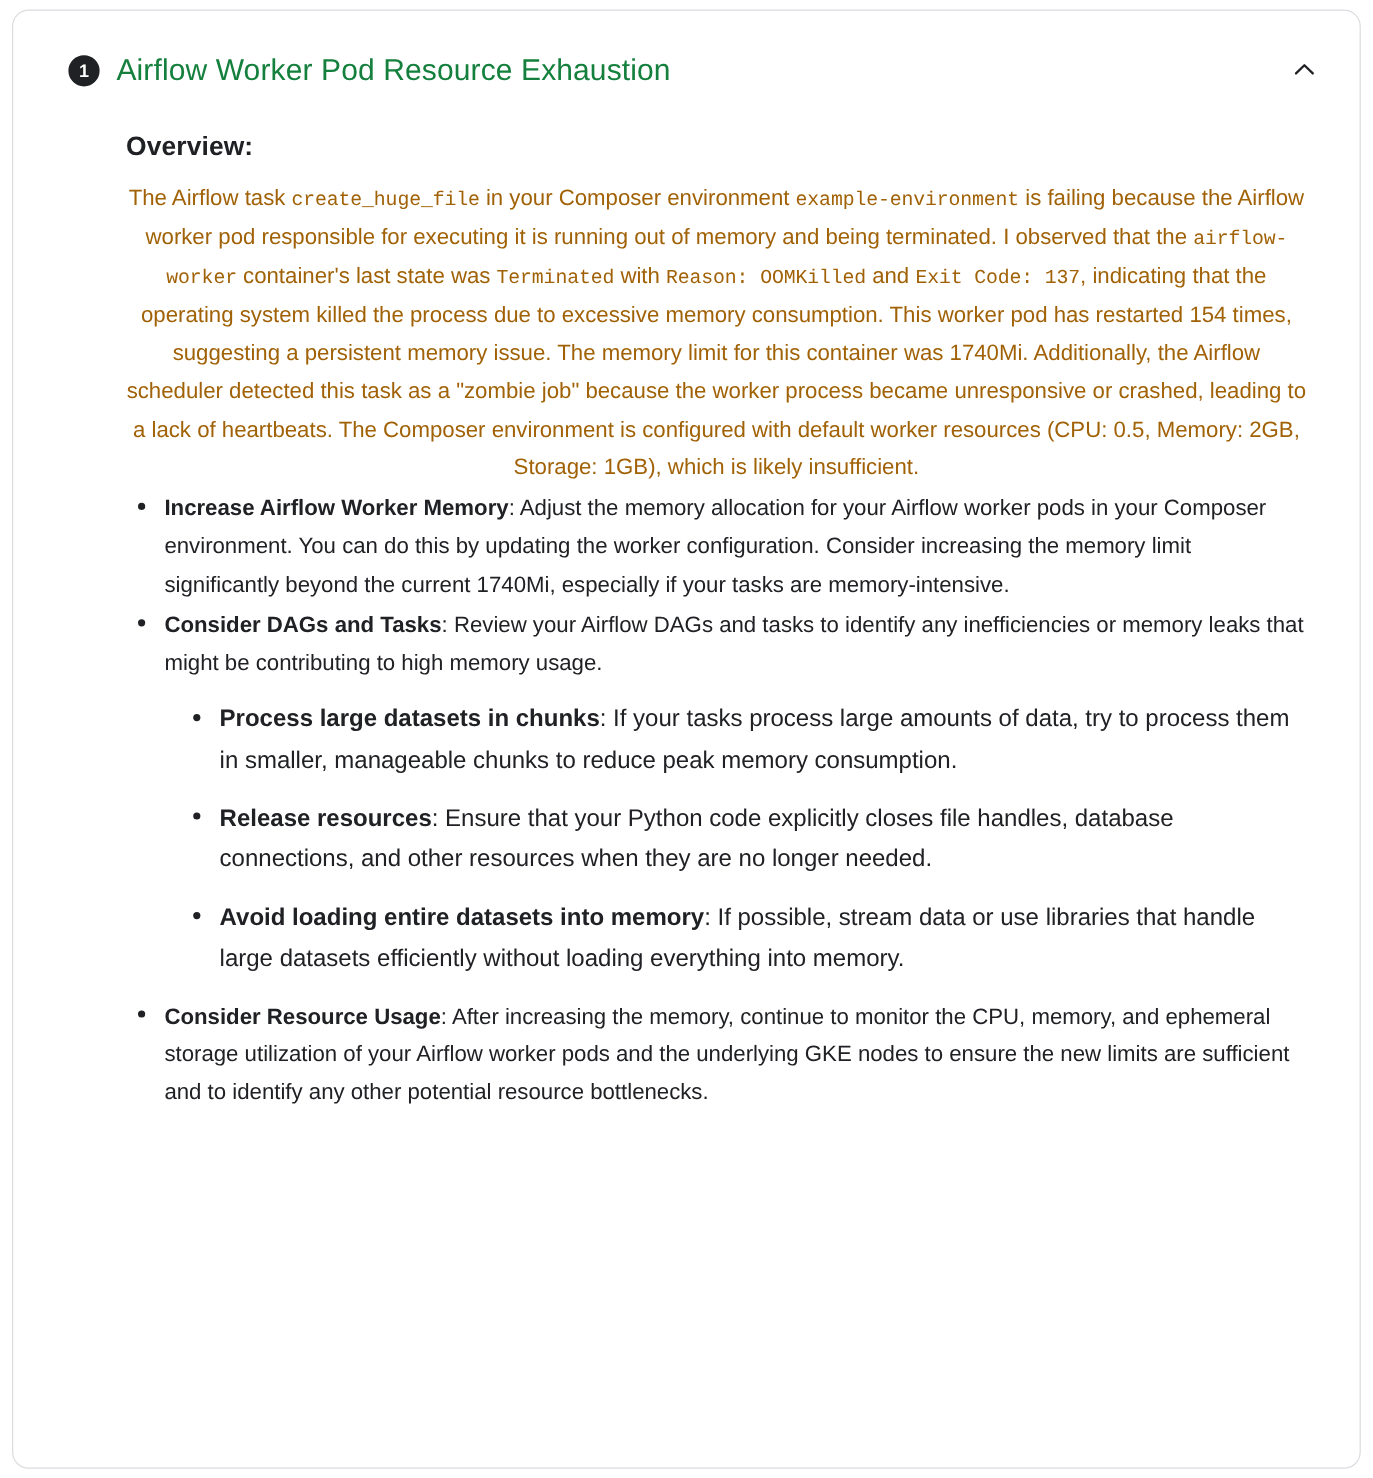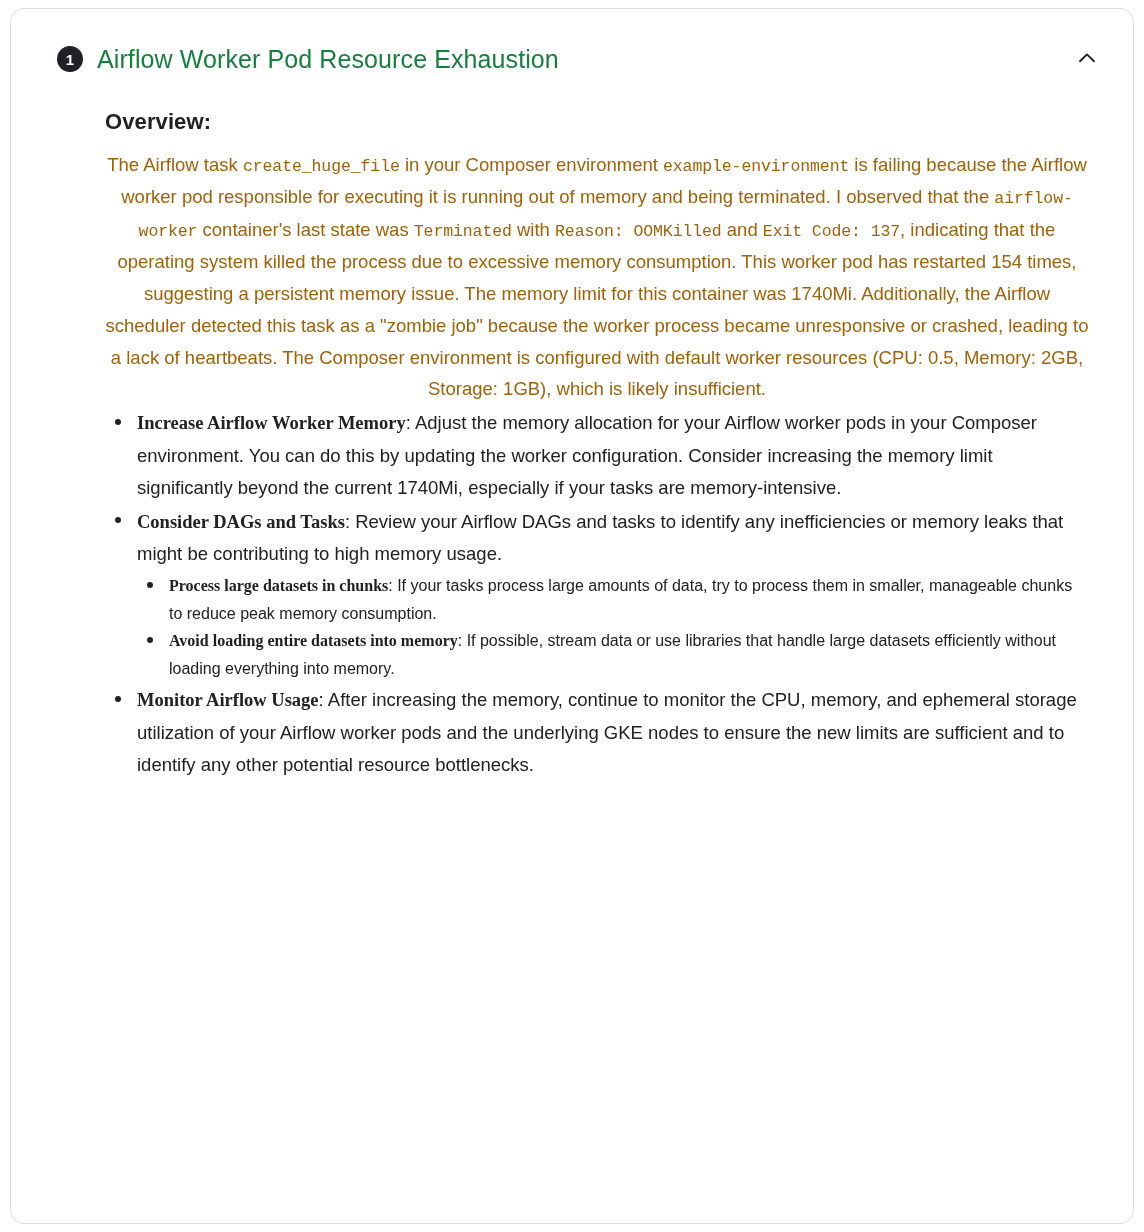--- a/index.html
+++ b/index.html
@@ -112,37 +112,36 @@
     background: #202124;
     border-radius: 50%;
   }
   ul.sub {
     margin: 2px 0 2px 0;
     padding-left: 28px;
     list-style: none;
   }
   ul.sub > li {
     position: relative;
-    font-size: 16px;
+    font-size: 20px;
     line-height: 1.72;
-    margin: 0;
+    margin: 14px;
     padding-left: 4px;
   }
   ul.sub > li > .dot {
     position: absolute;
     left: -18px;
     top: 0.62em;
     width: 6px;
     height: 6px;
     background: #202124;
     border-radius: 50%;
   }
   b.lead {
     font-weight: 700;
-    font-family: Liberation Serif, serif;
   }
 </style>
 </head>
 <body>
 
 <div class="page">
   <div class="card">
 
     <div class="card-header">
       <div class="badge">1</div>
@@ -175,27 +174,31 @@
         <li>
           <span class="dot"></span>
           <b class="lead">Consider DAGs and Tasks</b><span>: Review your Airflow DAGs and tasks to identify any inefficiencies or memory leaks that might be contributing to high memory usage.</span>
           <ul class="sub">
             <li>
               <span class="dot"></span>
               <b class="lead">Process large datasets in chunks</b><span>: If your tasks process large amounts of data, try to process them in smaller, manageable chunks to reduce peak memory consumption.</span>
             </li>
             <li>
               <span class="dot"></span>
+              <b class="lead">Release resources</b><span>: Ensure that your Python code explicitly closes file handles, database connections, and other resources when they are no longer needed.</span>
+            </li>
+            <li>
+              <span class="dot"></span>
               <b class="lead">Avoid loading entire datasets into memory</b><span>: If possible, stream data or use libraries that handle large datasets efficiently without loading everything into memory.</span>
             </li>
           </ul>
         </li>
 
         <li>
           <span class="dot"></span>
-          <b class="lead">Monitor Airflow Usage</b><span>: After increasing the memory, continue to monitor the CPU, memory, and ephemeral storage utilization of your Airflow worker pods and the underlying GKE nodes to ensure the new limits are sufficient and to identify any other potential resource bottlenecks.</span>
+          <b class="lead">Consider Resource Usage</b><span>: After increasing the memory, continue to monitor the CPU, memory, and ephemeral storage utilization of your Airflow worker pods and the underlying GKE nodes to ensure the new limits are sufficient and to identify any other potential resource bottlenecks.</span>
         </li>
 
       </ul>
 
     </div>
   </div>
 </div>
 
 </body></html>

